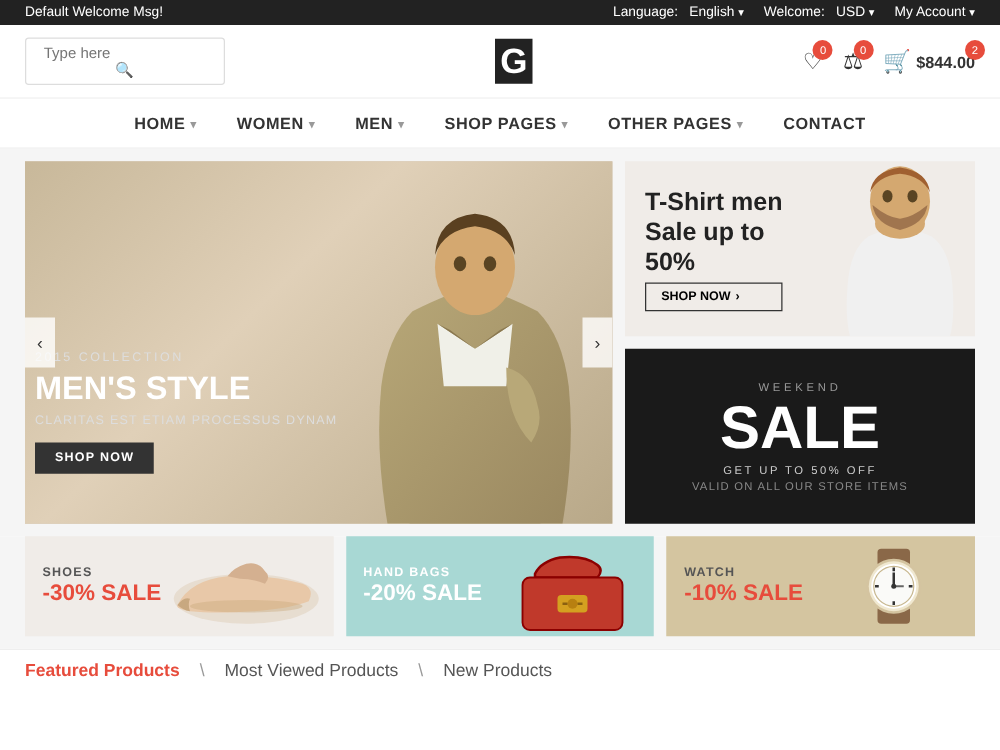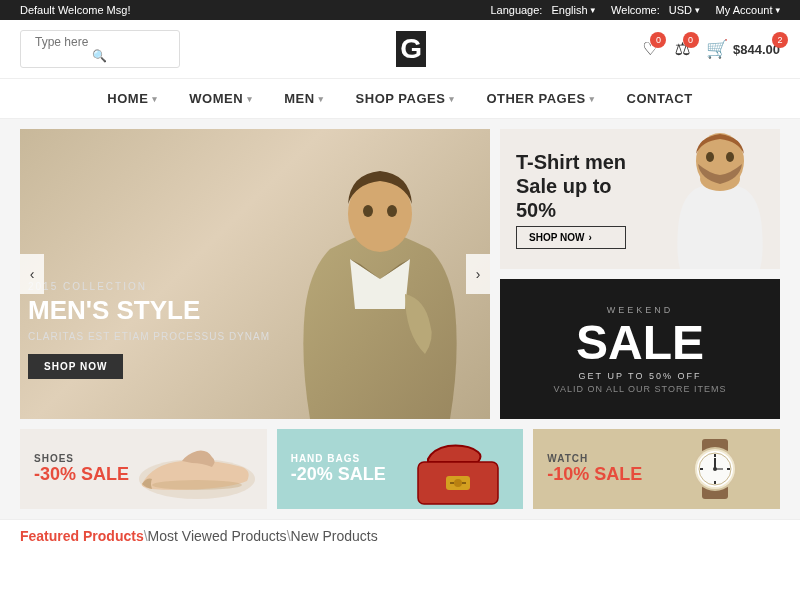--- a/index.html
+++ b/index.html
@@ -244,21 +244,21 @@
     }
     .cat-label { font-size: 10px; font-weight: 600; letter-spacing: 1px; text-transform: uppercase; color: #555; }
     .cat-sale { font-size: 18px; font-weight: 900; color: #e74c3c; }
 
     
     .footer-tabs {
       background: #fff;
       padding: 8px 20px;
       display: flex;
       align-items: center;
-      gap: 0;
+      gap: 16px;
       border-top: 1px solid #eee;
     }
     .tab-featured { color: #e74c3c; font-size: 14px; font-weight: 600; cursor: pointer; }
     .tab-sep { color: #999; font-size: 14px; }
     .tab-normal { color: #555; font-size: 14px; cursor: pointer; }
 
     
     .hero-illustration {
       position: absolute;
       right: 0;

